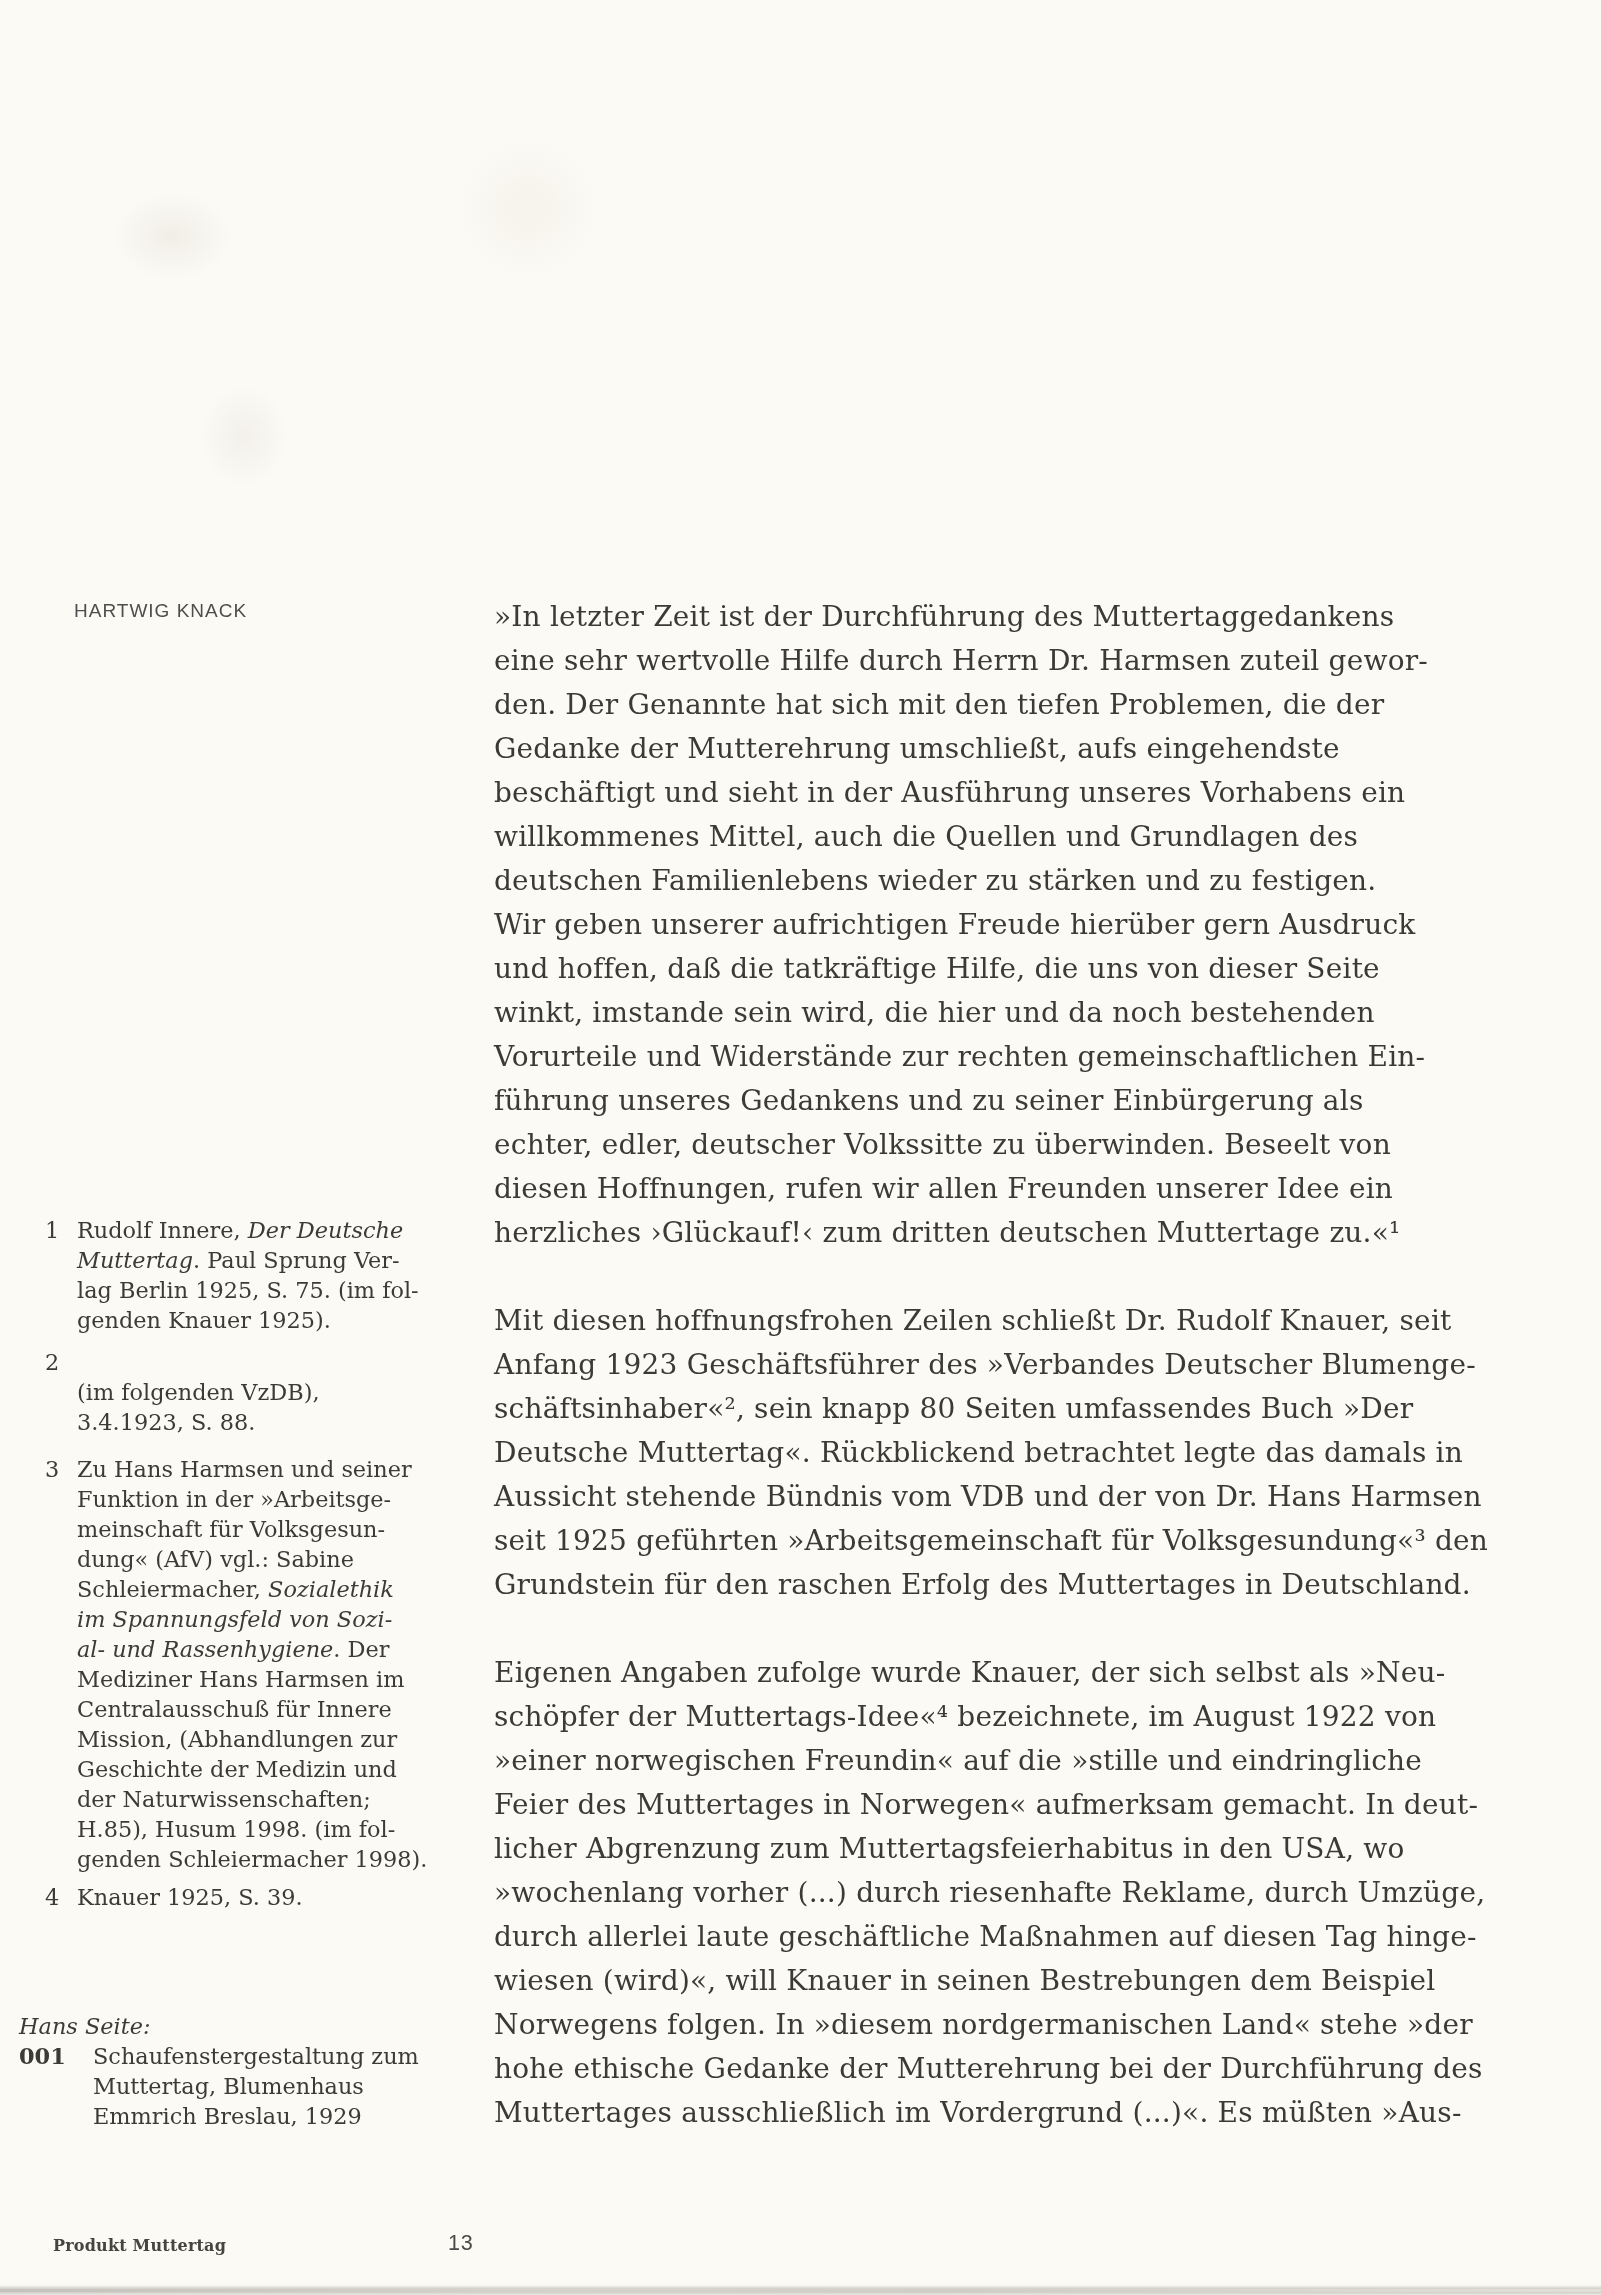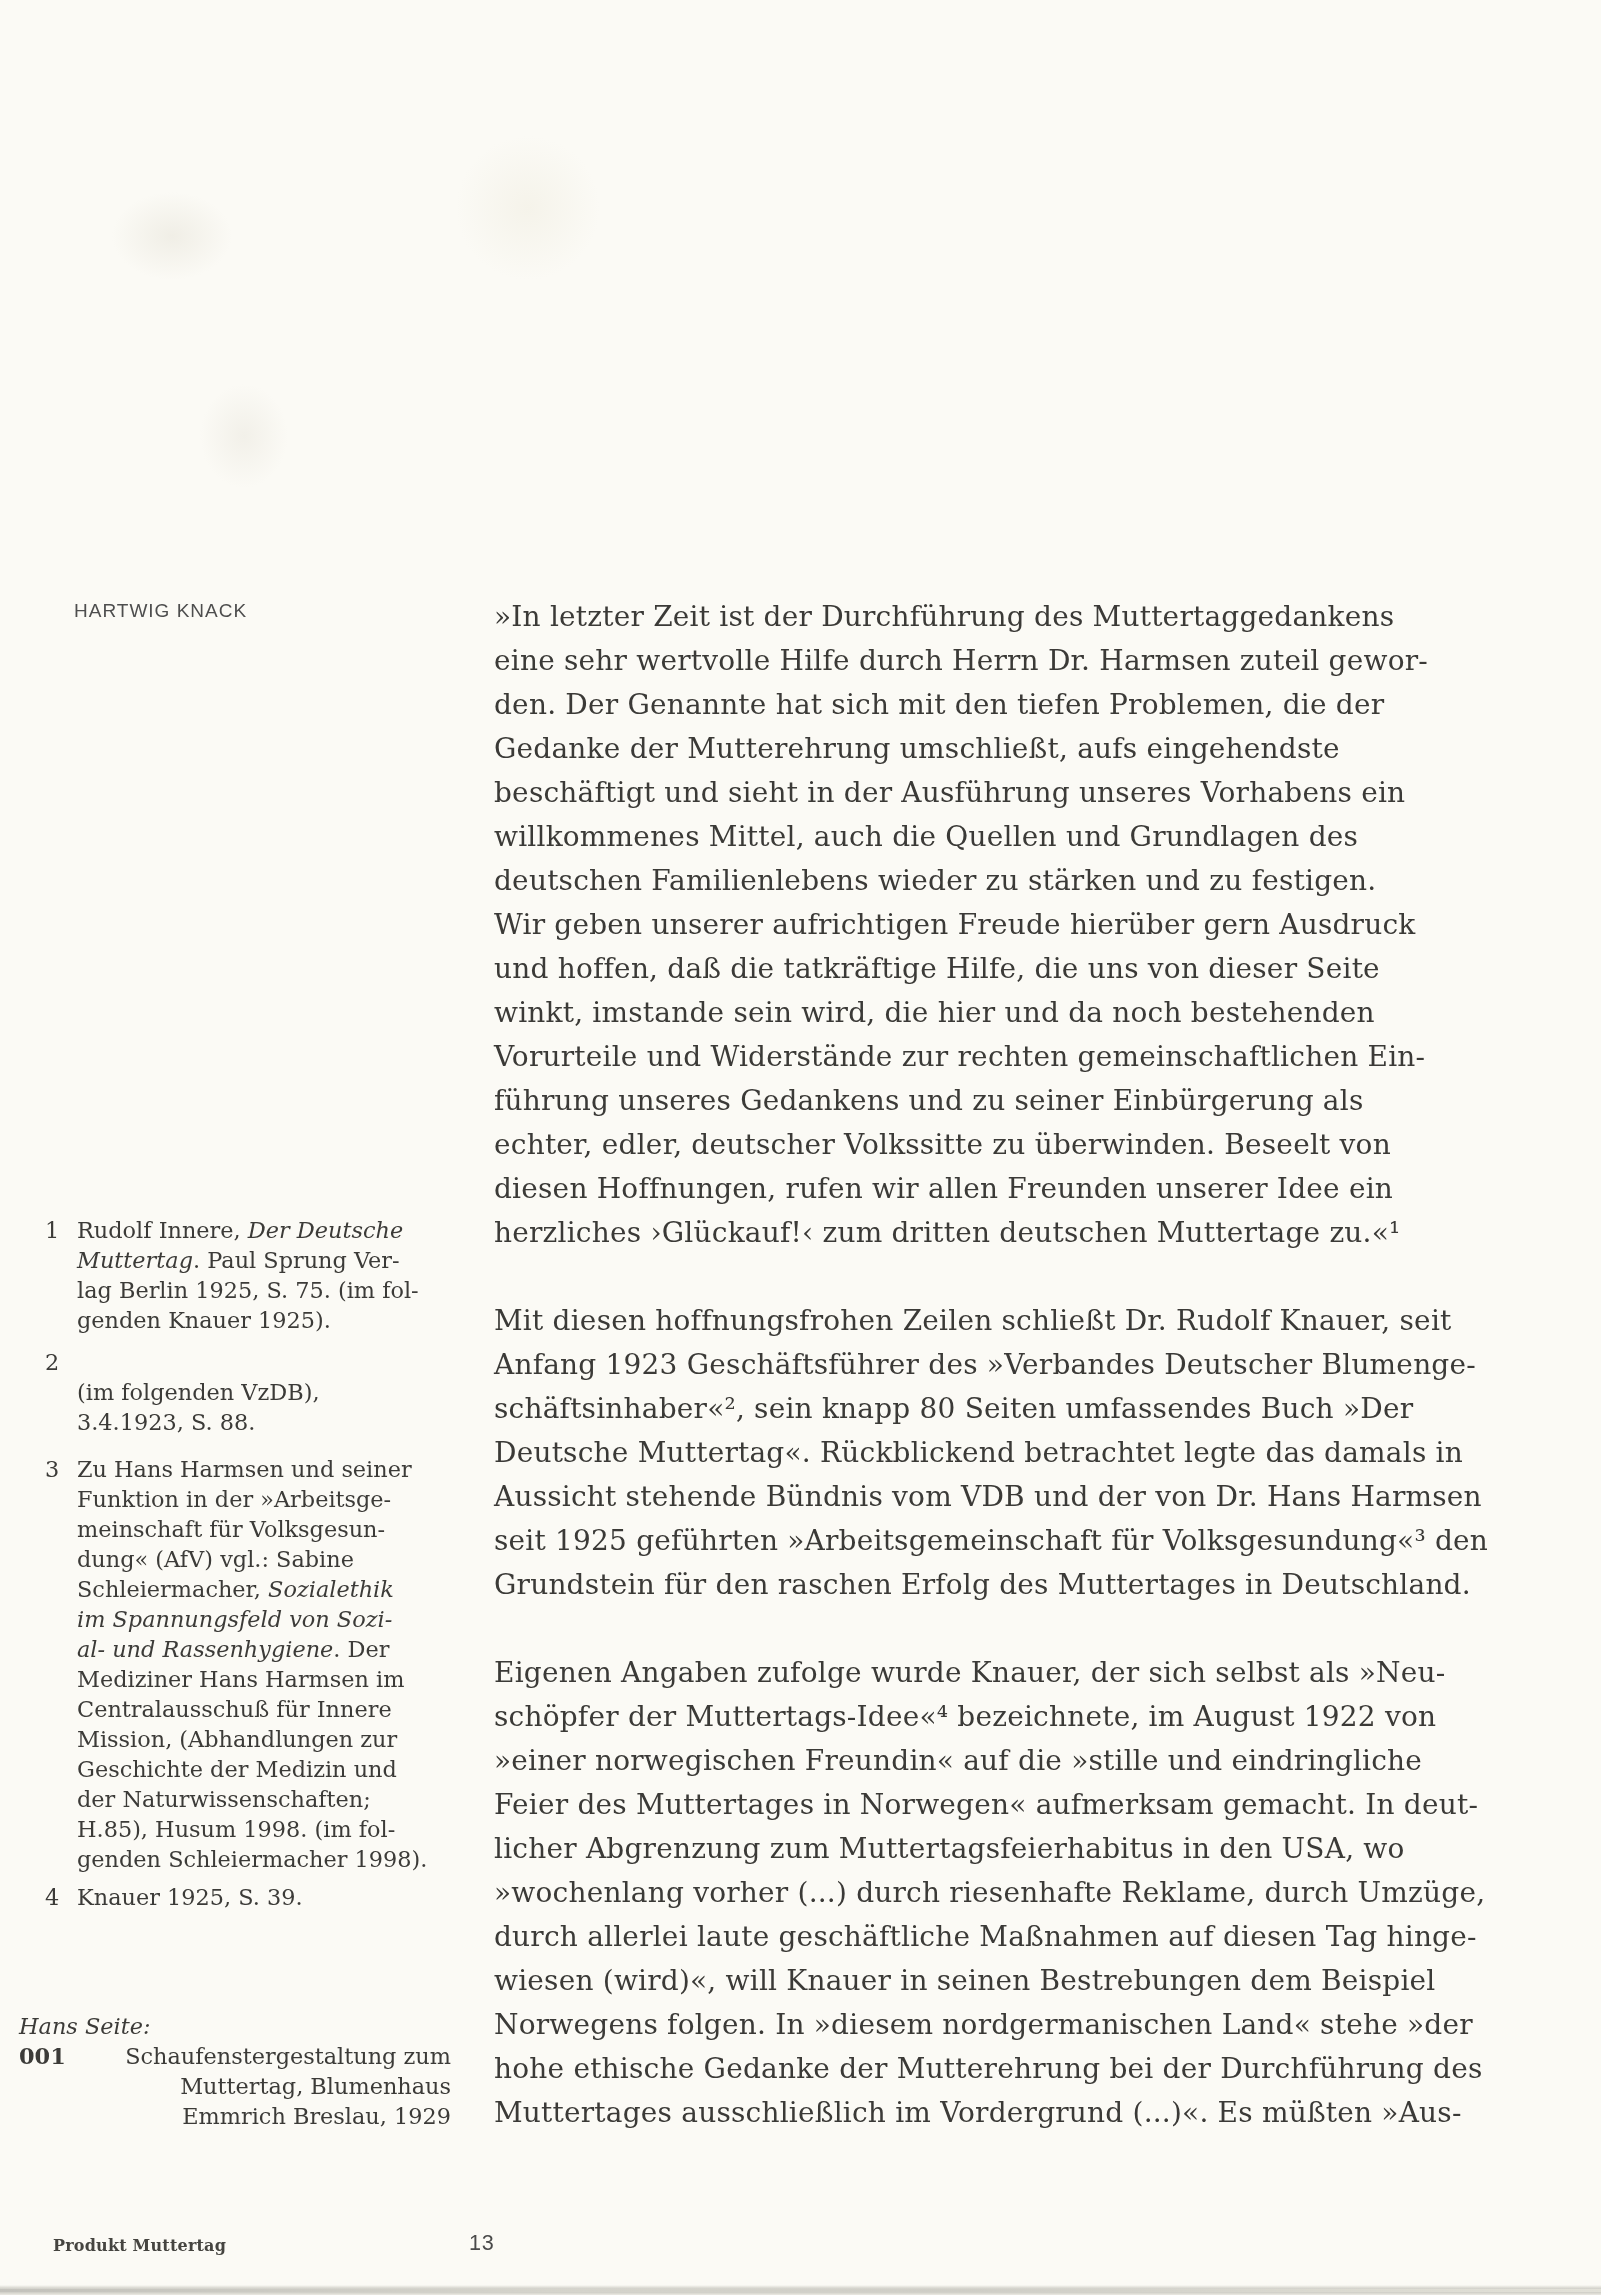--- a/index.html
+++ b/index.html
@@ -70,31 +70,31 @@
 
   
   .caption-col {
     position: absolute; left: 19px; top: 2011px; width: 432px;
     font-size: 22.4px; line-height: 30px;
     color: #3c3b38;
   }
   .left-page-note { font-style: italic; }
   .caption-row { display: flex; align-items: flex-start; gap: 24px; }
   .caption-num { flex: 0 0 50px; font-weight: 700; }
-  .caption-text { flex: 1 1 auto; white-space: pre-line; text-align: right; }
+  .caption-text { flex: 1 1 auto; white-space: pre-line; }
 
   
   .running-footer {
     position: absolute; left: 53px; top: 2236px;
     font-size: 16px; font-weight: 700;
     letter-spacing: 0.2px;
     color: #454440;
   }
   .page-number {
-    position: absolute; left: 469px; top: 2230px;
+    position: absolute; left: 448px; top: 2230px;
     font-family: "Liberation Sans", sans-serif;
     font-size: 21.6px; letter-spacing: 0.8px;
     color: #4a4a4a;
   }
 
   
   .scan-bottom-edge {
     position: absolute; left: 0; right: 0; bottom: 0; height: 10.4px;
     background:
       linear-gradient(0deg,

